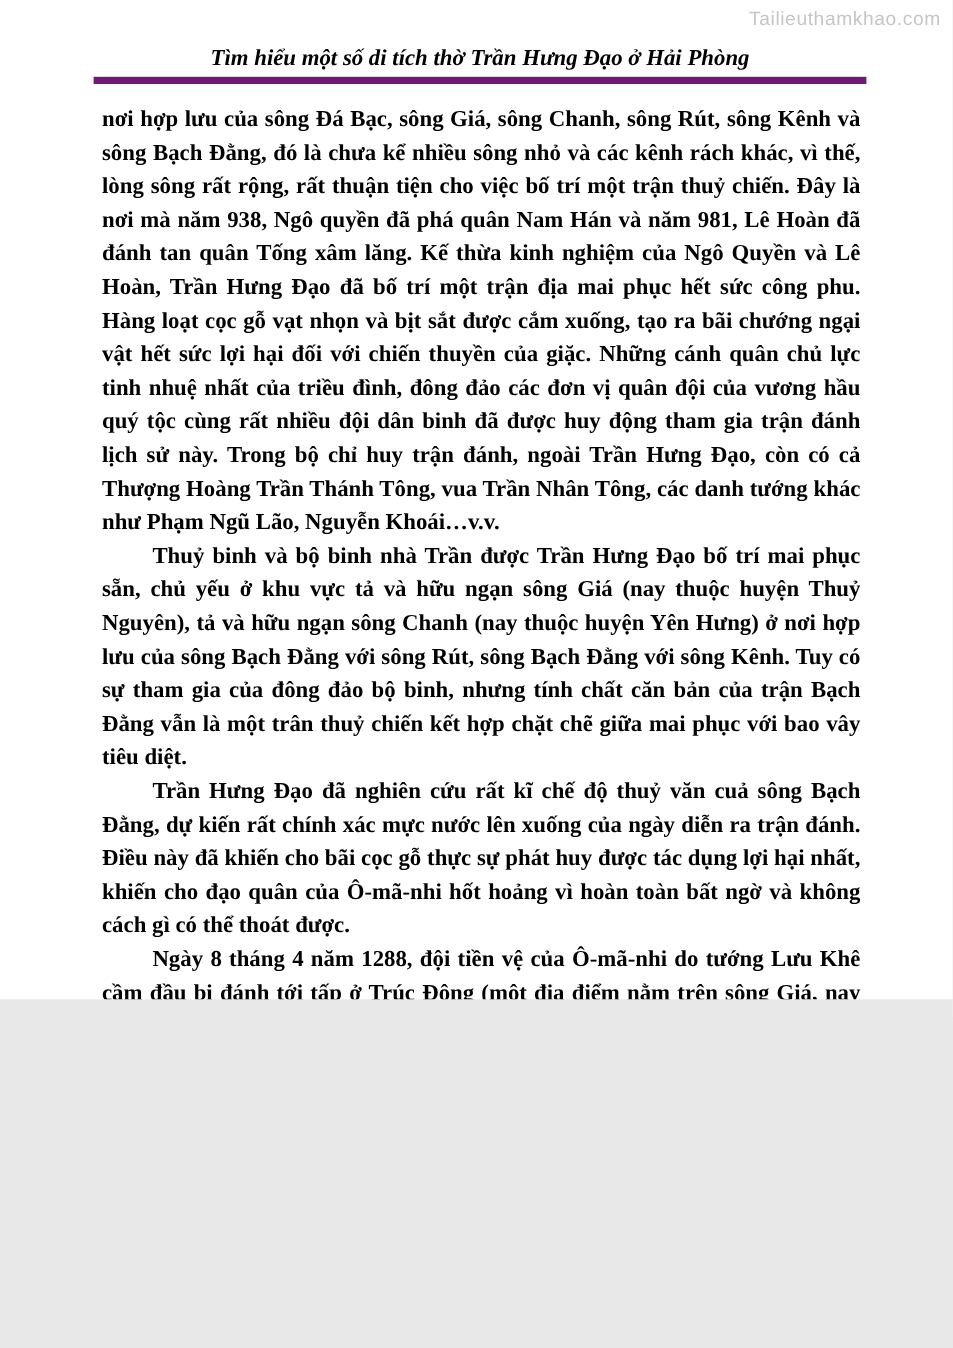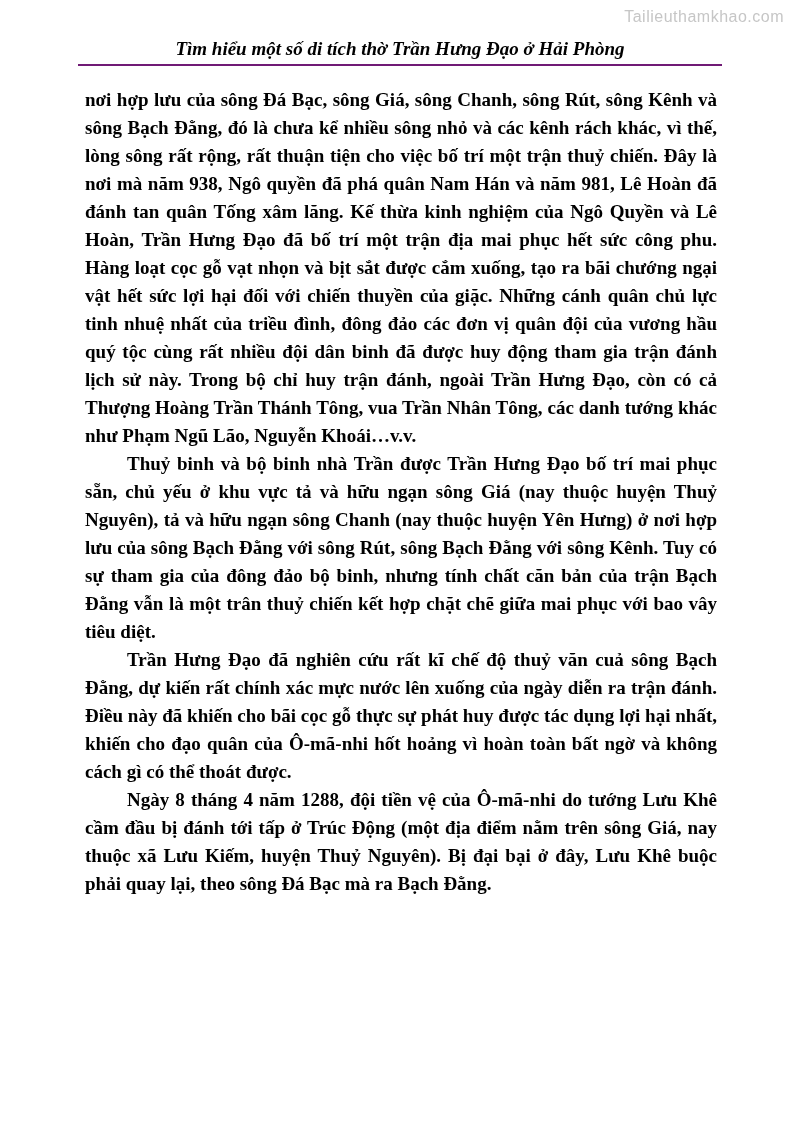--- a/index.html
+++ b/index.html
@@ -1,20 +1,20 @@
 <!DOCTYPE html>
 <html><head>
 <meta charset="utf-8">
 <style>
   * { margin: 0; padding: 0; box-sizing: border-box; }
   html, body { background: #e8e8e8; }
   .page {
     position: relative;
     width: 794px;
-    height: 1123px;
+    height: 833px;
     background: #ffffff;
     margin: 0 auto;
     overflow: hidden;
     font-family: "Liberation Serif", "DejaVu Serif", serif;
     color: #000000;
   }
   .watermark {
     position: absolute;
     top: 8px;
     right: 10px;
@@ -22,21 +22,21 @@
     font-size: 16px;
     color: #c6c6c6;
     letter-spacing: 0.5px;
   }
   .header {
     position: absolute;
     left: 78px;
     right: 72px;
     top: 38px;
     text-align: center;
-    border-bottom: 2px solid #701a75;
+    border-bottom: 6px solid #701a75;
     padding-bottom: 4px;
   }
   .header-title {
     font-size: 19px;
     font-weight: bold;
     font-style: italic;
   }
   .doc-body {
     position: absolute;
     left: 85px;

